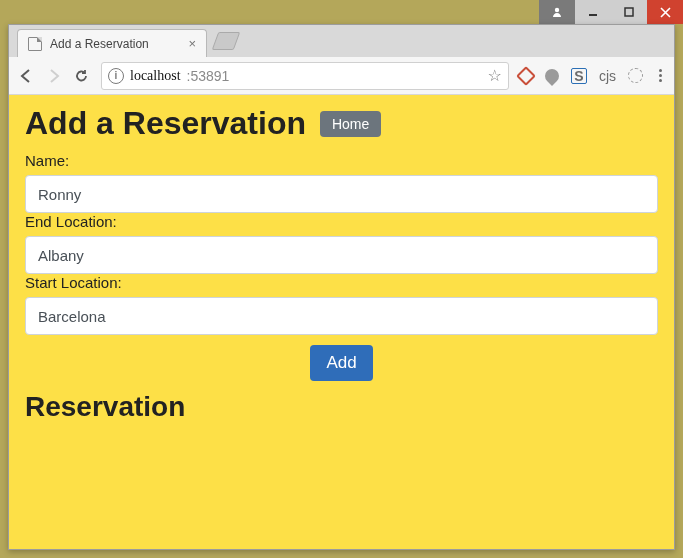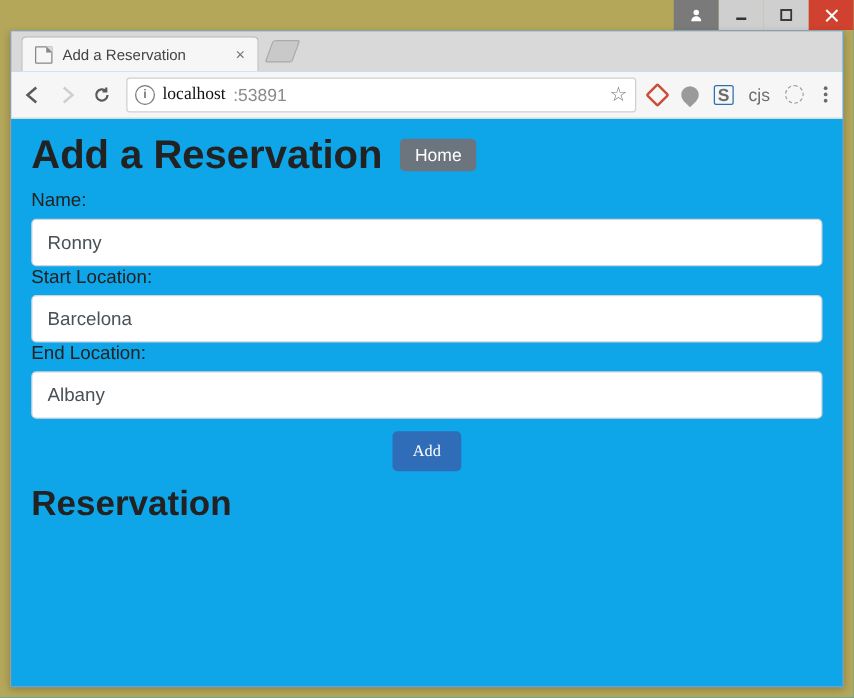--- a/index.html
+++ b/index.html
@@ -27,21 +27,21 @@
   .tbtn.user { background: #7a7a7a; color: #fff; }
   .tbtn.min { background: #cfcfcf; }
   .tbtn.max { background: #cfcfcf; }
   .tbtn.close { background: #d0422f; color: #fff; font-size: 14px; }
   .tbtn svg { display: block; }
 
   
   .chrome {
     position: absolute;
     top: 24px; left: 8px; right: 8px; bottom: 8px;
-    background: #0ea5e9;
+    background: #fde047;
     border: 1px solid #9c9c9c;
     box-shadow: 0 2px 6px rgba(0,0,0,0.25);
     display: flex; flex-direction: column;
   }
   .tabstrip {
     height: 32px;
     background: #d9d9d9;
     display: flex; align-items: flex-end;
     padding-left: 8px;
     position: relative;
@@ -121,21 +121,21 @@
   }
   .form-group { margin-bottom: 0; }
   .form-label { font-size: 15px; margin-bottom: 6px; display:block; }
   .form-control {
     width: 100%; height: 38px; border:1px solid #ced4da; border-radius:4px;
     padding: 0 12px; font-size: 15px; color:#495057; background:#fff;
   }
   .add-row { text-align:center; margin: 10px 0 6px 0;}
   .add-btn {
     background:#2f6db9; color:#fff; border:none; border-radius:4px;
-    padding: 8px 16px; font-size: 13px; font-family: Liberation Serif, serif;
+    padding: 8px 16px; font-size: 17px;
   }
   table { width:100%; border-collapse: collapse; font-size:15px;}
   th, td { border:1px solid #dee2e6; padding:7px 10px; text-align:left;}
   th { background:#f1f1f1; font-weight:700;}
   tbody tr { background:#f2f2f2; }
 </style>
 </head>
 <body>
 
 <div class="titlebar">
@@ -213,26 +213,26 @@
     <div class="h1row">
       <h1>Add a Reservation</h1>
       <button class="back-btn">Home</button>
     </div>
 
     <div class="form-group">
       <label class="form-label">Name:</label>
       <input class="form-control" value="Ronny" style="">
     </div>
     <div class="form-group">
+      <label class="form-label">End Location:</label>
+      <input class="form-control" value="Albany" style="">
+    </div>
+    <div class="form-group">
       <label class="form-label">Start Location:</label>
       <input class="form-control" value="Barcelona" style="">
     </div>
-    <div class="form-group">
-      <label class="form-label">End Location:</label>
-      <input class="form-control" value="Albany" style="">
-    </div>
     <div class="add-row">
       <button class="add-btn">Add</button>
     </div>
 
     <h2>Reservation</h2>
   </div>
 </div>
 
 </body></html>

